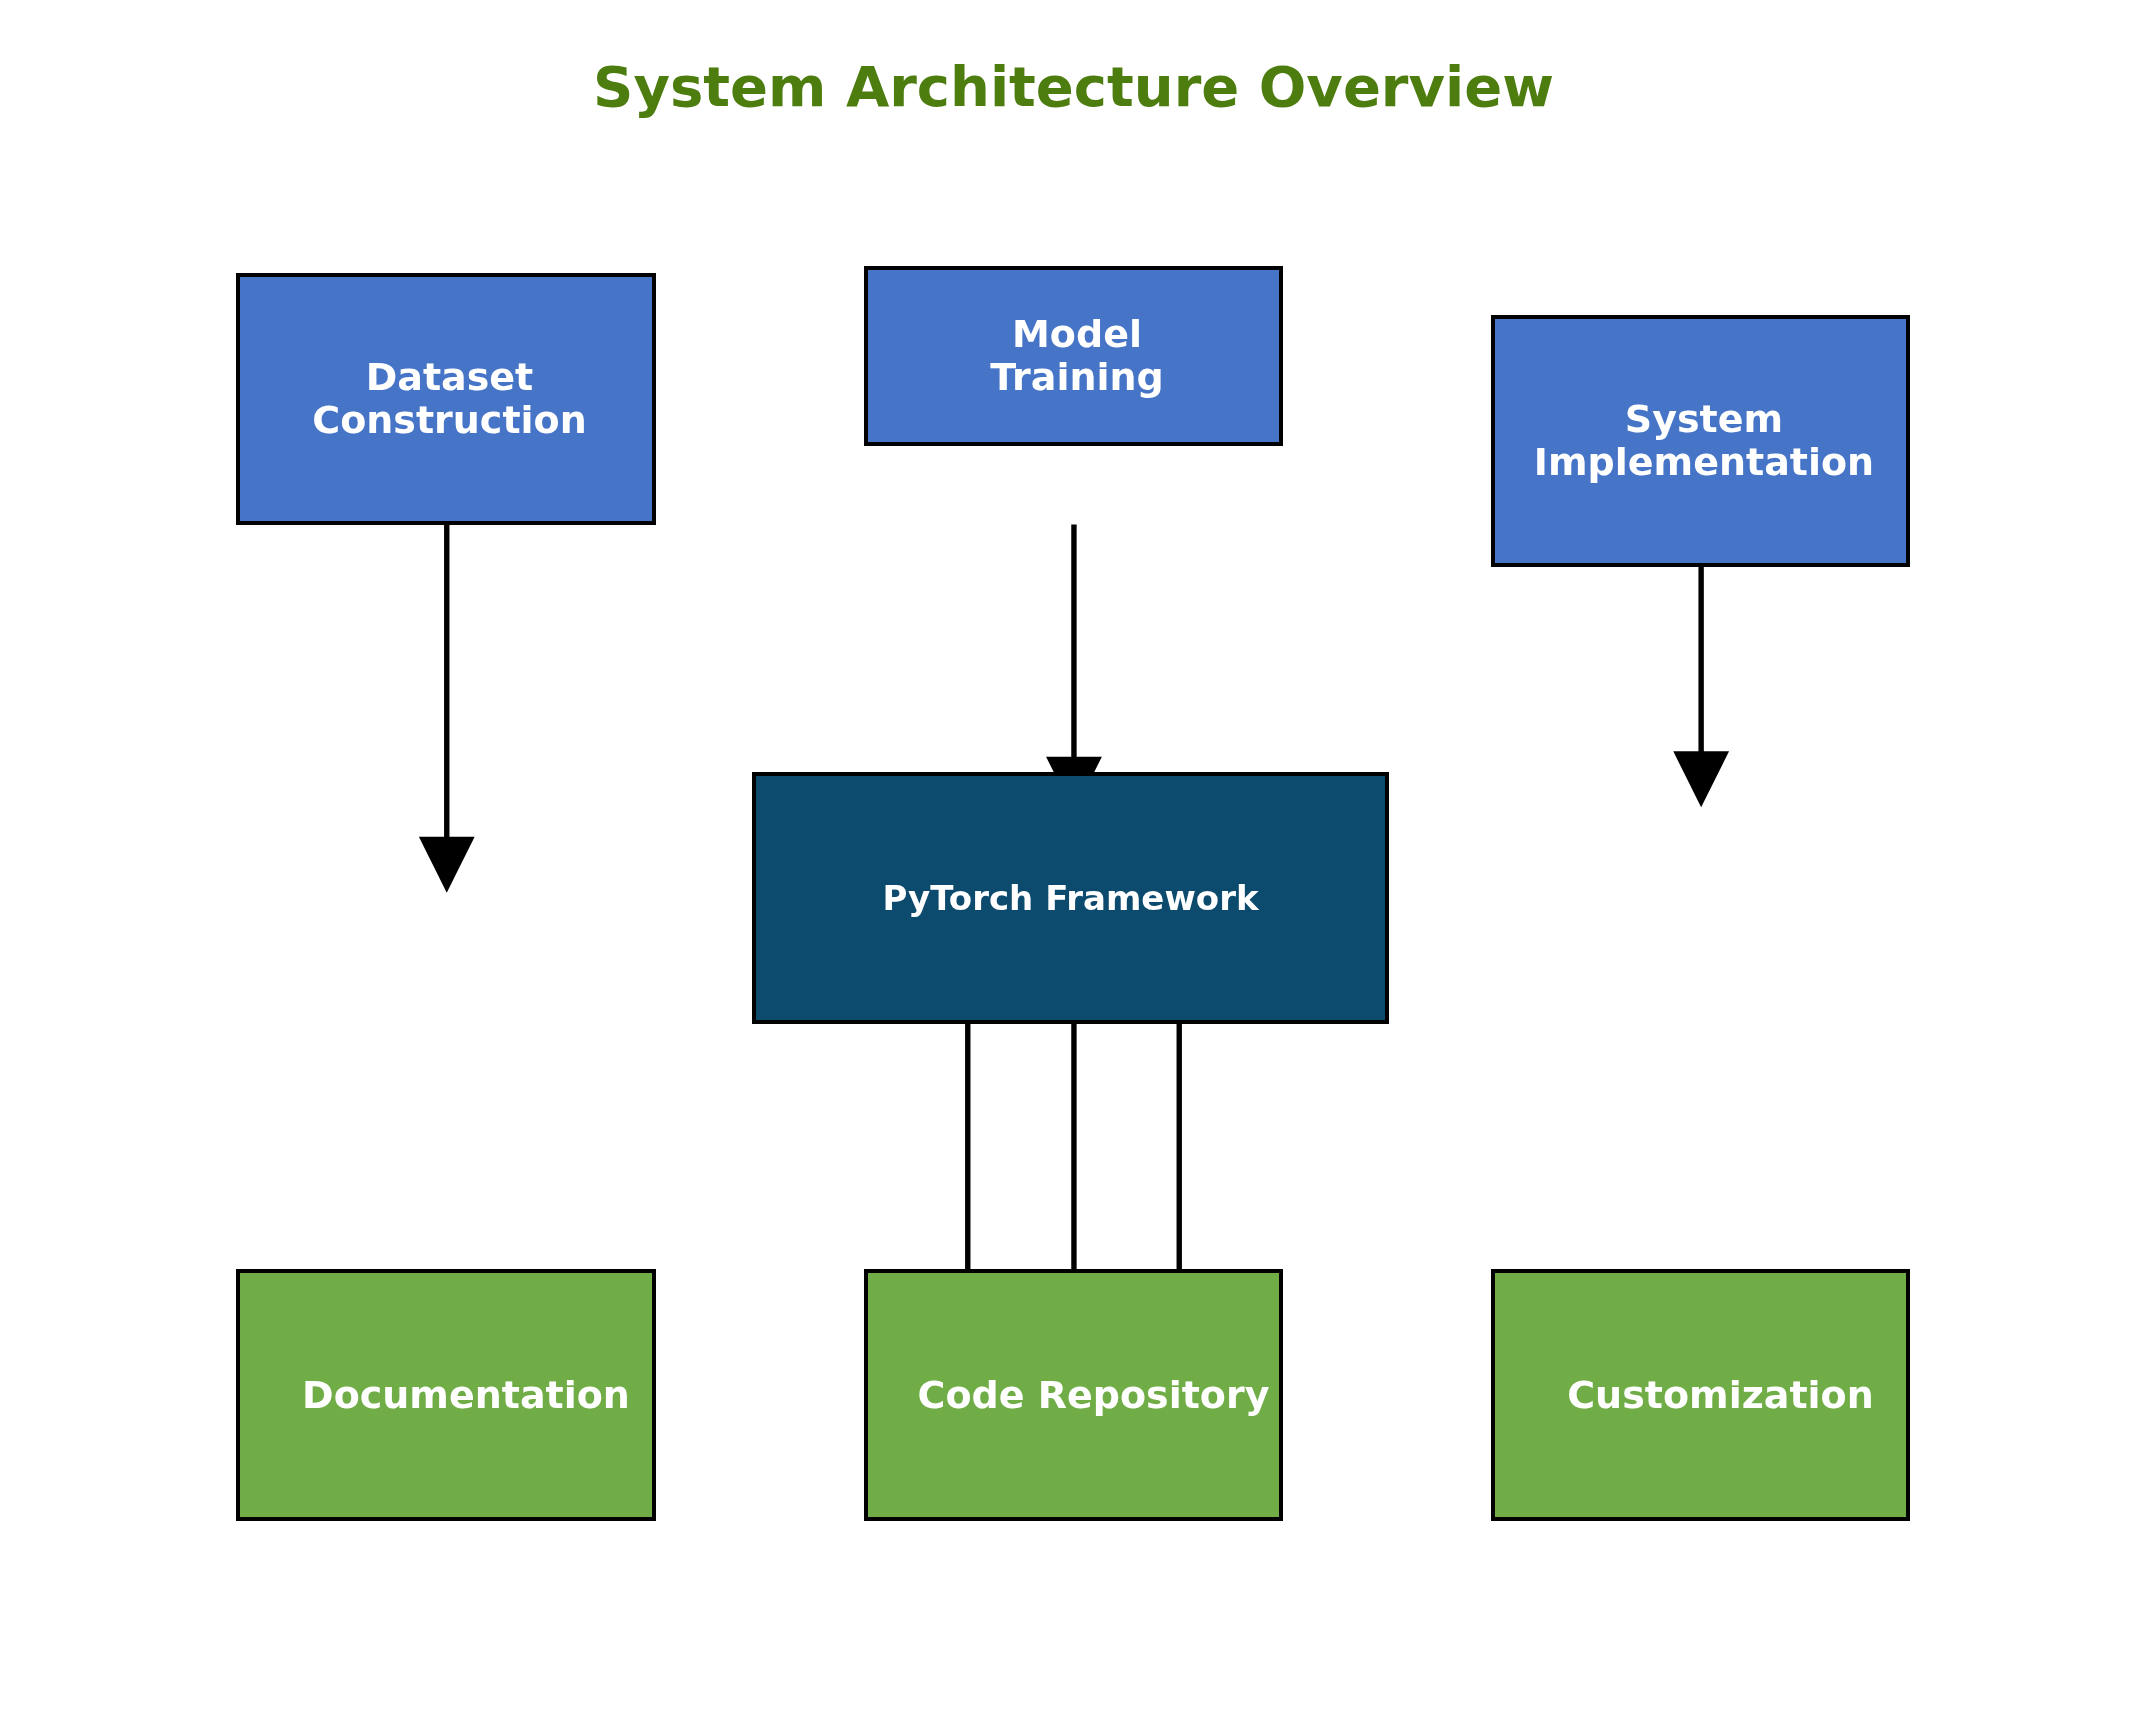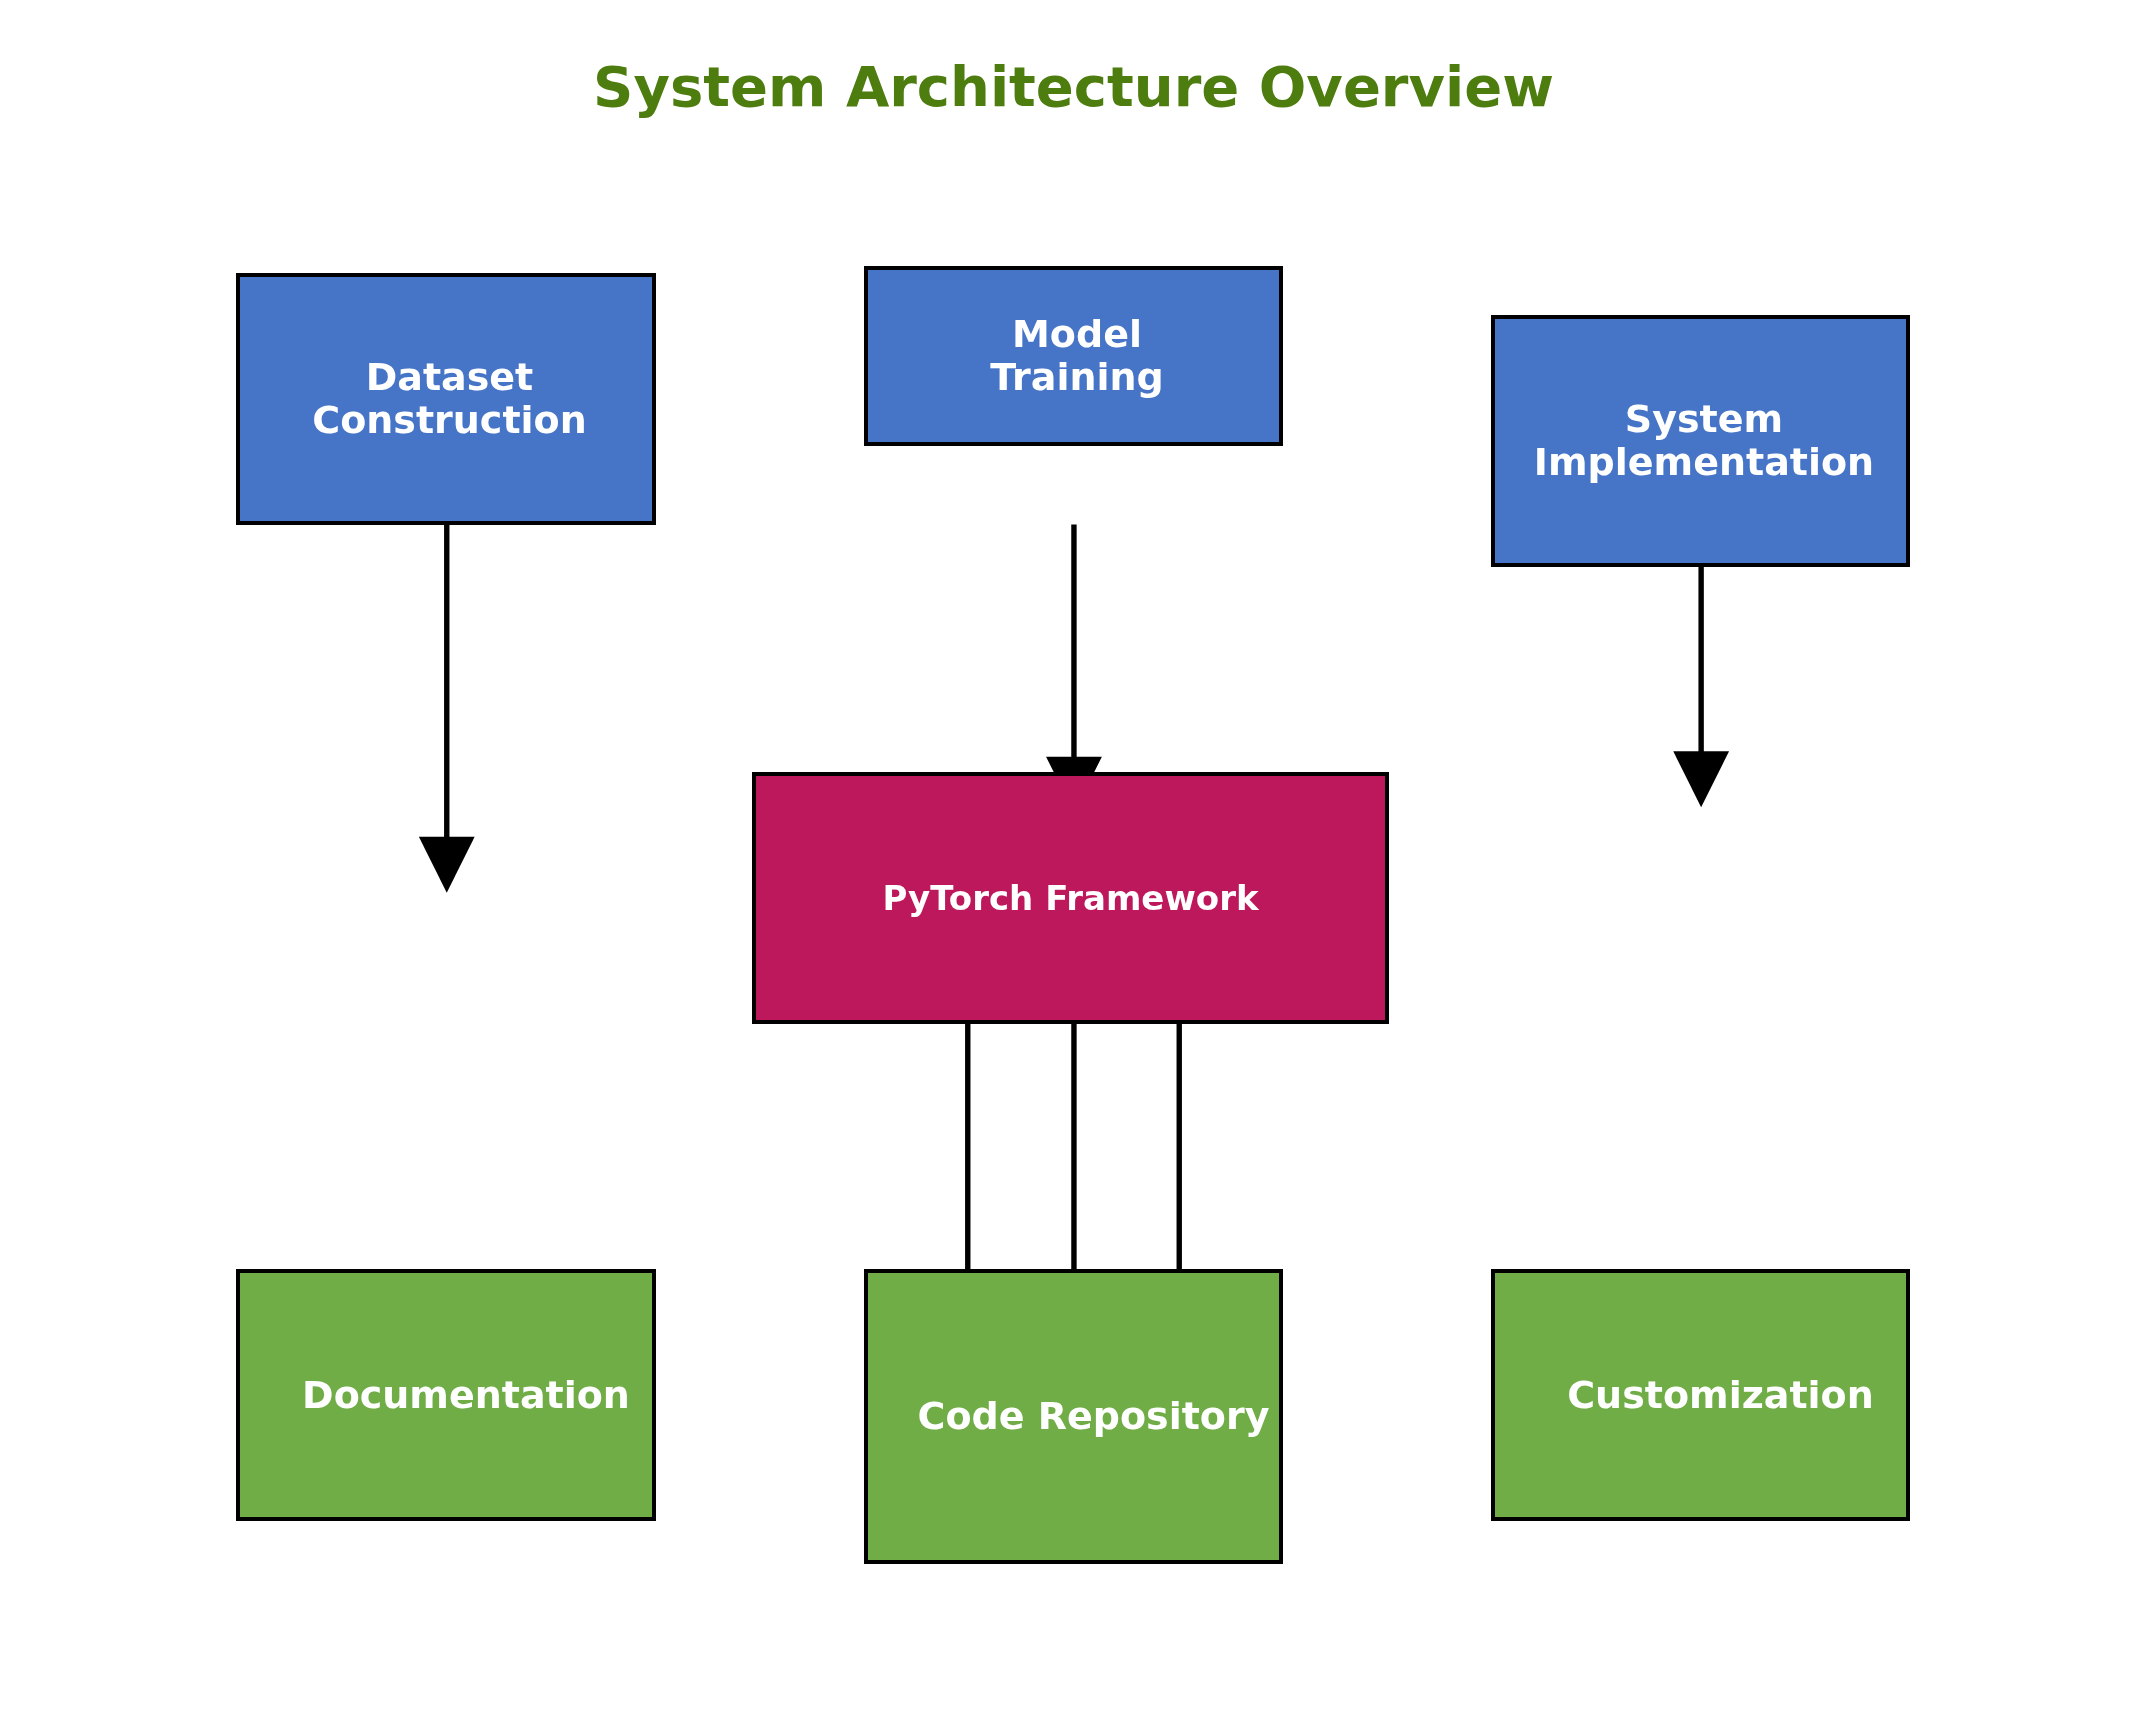--- a/index.html
+++ b/index.html
@@ -40,21 +40,21 @@
   }
   .node-label {
     color: #ffffff;
     font-weight: bold;
     line-height: 1.12;
     font-family: "DejaVu Sans", sans-serif;
     white-space: pre-line;
   }
   .node.blue  { background: #4674C6; padding-left: 7px; }
   .node.green { background: #70AD47; padding-left: 40px; }
-  .node.orange{ background: #be185d; }
+  .node.orange{ background: #0c4a6e; }
   .label-lg { font-size: 38px; }
   .label-md { font-size: 34px; }
   #edges {
     position: absolute;
     left: 0;
     top: 0;
     width: 2147px;
     height: 1716px;
     pointer-events: none;
   }
@@ -105,21 +105,21 @@
       <div class="node blue" style="left: 1491px; top: 273px; width: 419px; height: 252px; margin-top: 42px;">
         <div class="node-label label-lg">System
 Implementation</div>
       </div>
       <div class="node orange" style="left: 752px; top: 772px; width: 637px; height: 252px;">
         <div class="node-label label-md">PyTorch Framework</div>
       </div>
       <div class="node green" style="left: 236px; top: 1269px; width: 420px; height: 252px;">
         <div class="node-label label-lg">Documentation</div>
       </div>
-      <div class="node green" style="left: 864px; top: 1269px; width: 419px; height: 295px;">
+      <div class="node green" style="left: 864px; top: 1269px; width: 419px; height: 252px;">
         <div class="node-label label-lg">Code Repository</div>
       </div>
       <div class="node green" style="left: 1491px; top: 1269px; width: 419px; height: 252px;">
         <div class="node-label label-lg">Customization</div>
       </div>
     </div>
 
 </div>
 
 

